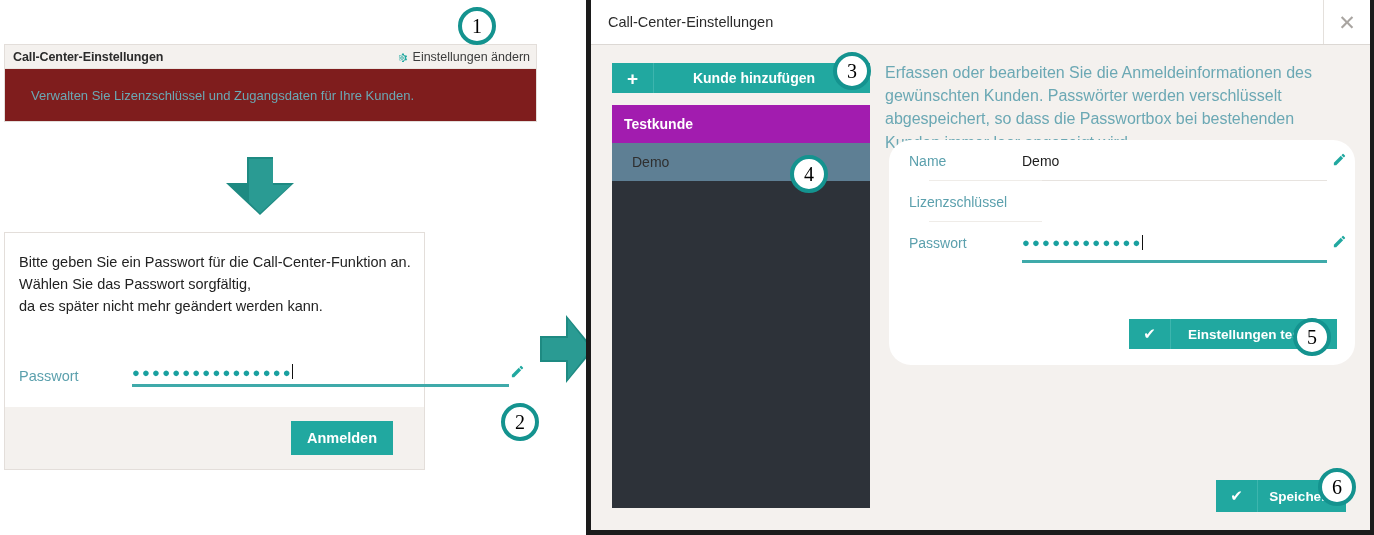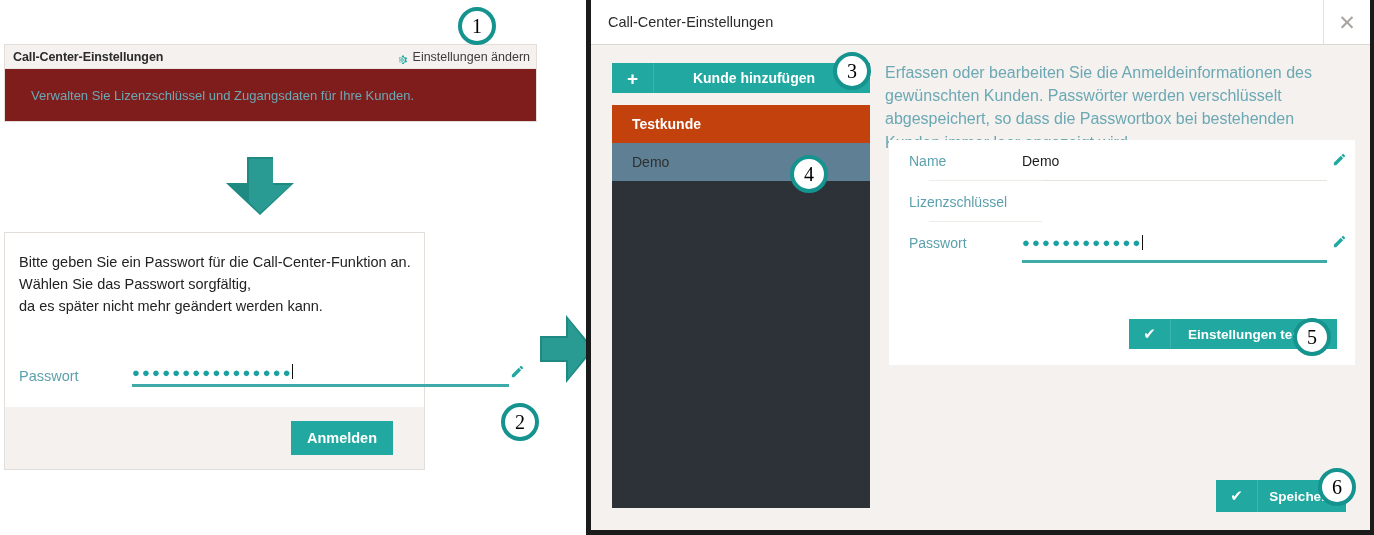--- a/index.html
+++ b/index.html
@@ -43,21 +43,21 @@
     box-sizing: border-box;
   }
   #cc-settings-title {
     font-size: 12.5px;
     font-weight: bold;
     color: #2B2B2B;
     letter-spacing: -0.1px;
   }
   #cc-settings-action {
     display: flex;
-    align-items: flex-end;
+    align-items: flex-start;
     gap: 5px;
     cursor: pointer;
   }
   #cc-settings-action-label {
     font-size: 12.5px;
     color: #3C3C3C;
   }
   .gear {
     width: 12px; height: 12px;
     display: inline-block;
@@ -247,25 +247,25 @@
     position: absolute;
     left: 21px; top: 105px;
     width: 258px;
     height: 403px;
     background: #2D3239;
   }
   .customer-group-header {
     height: 38px;
     display: flex;
     align-items: center;
-    padding-left: 20px;
+    padding-left: 12px;
     color: #ffffff;
     font-size: 14px;
     font-weight: bold;
-    background: #c2410c;
+    background: #a21caf;
   }
   .customer-row {
     height: 38px;
     display: flex;
     align-items: center;
     padding-left: 20px;
     font-size: 14px;
     color: #2F2F2F;
     background: #5E7F94;
     cursor: pointer;
@@ -281,20 +281,21 @@
     color: #6BA8B4;
   }
 
   
   #form-card {
     position: absolute;
     left: 298px; top: 140px;
     width: 466px;
     height: 225px;
     background: #ffffff;
+    border-radius: 22px;
   }
   .form-row {
     position: relative;
     height: 41px;
     margin: 0 28px 0 20px;
     display: flex;
     align-items: center;
   }
   .form-label {
     width: 113px;

